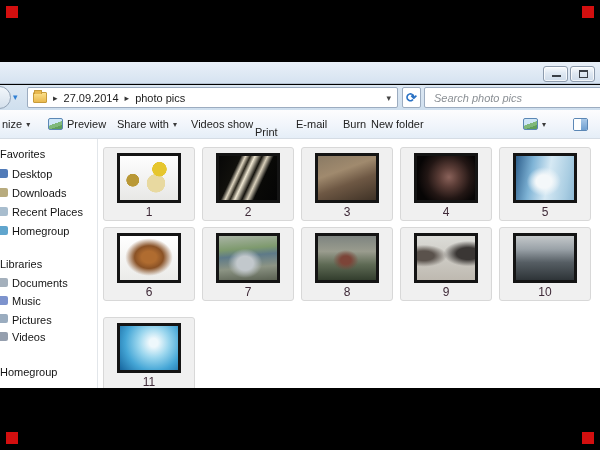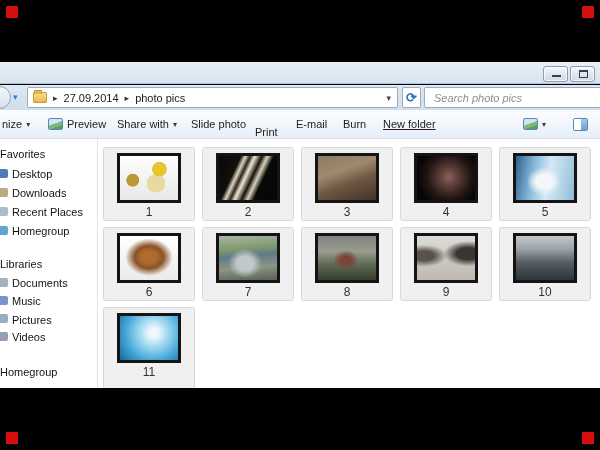--- a/index.html
+++ b/index.html
@@ -116,32 +116,32 @@
     </div>
     <div class="tbitem" style="left:48px;">
       <span class="picicon"></span>
       <span>Preview</span>
     </div>
     <div class="tbitem" style="left:117px;">
       <span>Share with</span>
       <span class="tbcaret">▾</span>
     </div>
     <div class="tbitem" style="left:191px;">
-      <span>Slide photo</span>
+      <span>Videos show</span>
     </div>
     <div class="tbitem" style="left:255px;align-items:flex-end;">
       <span>Print</span>
     </div>
     <div class="tbitem" style="left:296px;">
       <span>E-mail</span>
     </div>
     <div class="tbitem" style="left:343px;">
       <span>Burn</span>
     </div>
-    <div class="tbitem" style="left:383px;text-decoration:underline;">
+    <div class="tbitem" style="left:371px;">
       <span>New folder</span>
     </div>
     <div class="tbitem" style="left:523px;">
       <span class="picicon"></span>
       <span class="tbcaret">▾</span>
     </div>
     <div class="tbitem" style="left:573px;">
       <span class="paneicon">
           <span class="l"></span>
           <span class="r"></span>
@@ -242,21 +242,21 @@
           <div class="pic" style="background: radial-gradient(at 12% 45%, rgb(90, 82, 76) 0px, rgb(90, 82, 76) 14%, rgba(0, 0, 0, 0) 32%), radial-gradient(at 88% 40%, rgb(58, 54, 52) 0px, rgb(58, 54, 52) 16%, rgba(0, 0, 0, 0) 34%), linear-gradient(rgb(220, 220, 216), rgb(190, 185, 176));"></div>
         </div>
       <div class="num">9</div>
     </div>
     <div class="cell" style="left:396px;top:80px;">
       <div class="frame">
           <div class="pic" style="background: linear-gradient(rgb(196, 200, 202) 0%, rgb(154, 162, 168) 30%, rgb(86, 94, 100) 60%, rgb(46, 52, 56) 100%);"></div>
         </div>
       <div class="num">10</div>
     </div>
-    <div class="cell tall" style="left:0px;top:160px;">
+    <div class="cell tall" style="left:0px;top:170px;">
       <div class="frame">
           <div class="pic" style="background: radial-gradient(circle at 58% 38%, rgb(238, 248, 252) 0px, rgb(238, 248, 252) 10%, rgb(154, 214, 238) 35%, rgb(69, 166, 214) 65%, rgb(21, 101, 158) 100%);"></div>
         </div>
       <div class="num">11</div>
     </div>
   </div>
 
 </div>
 
 </body></html>

